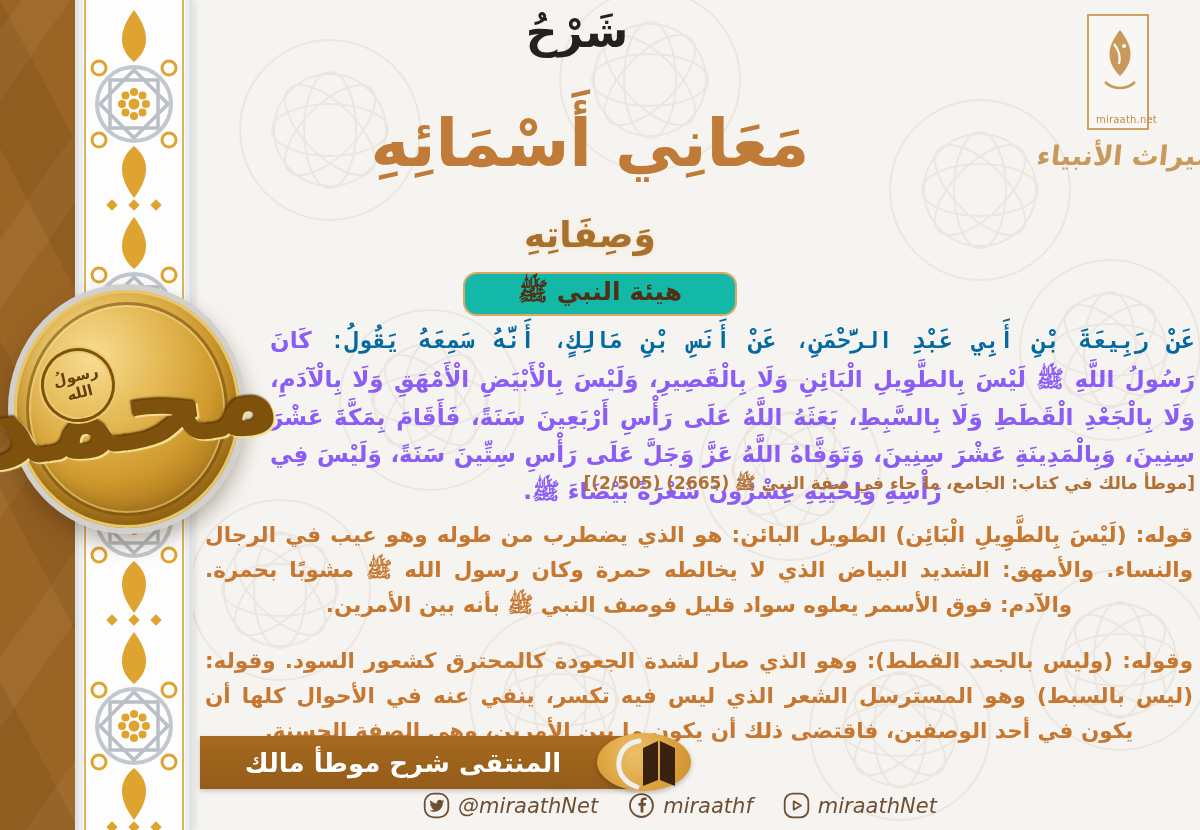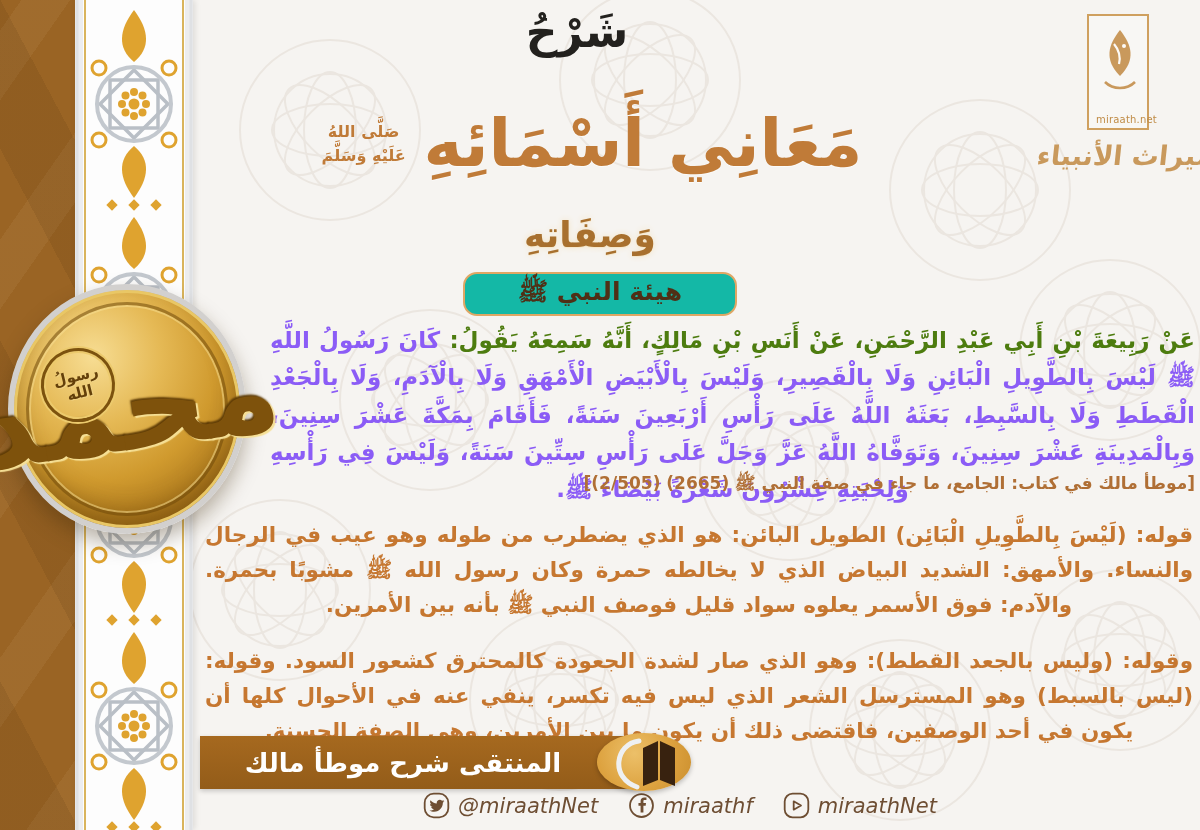--- a/index.html
+++ b/index.html
@@ -99,21 +99,21 @@
     display:flex; align-items:center; justify-content:center; direction:rtl;
     font-size:25px; font-weight:bold; color:#4f2f16;
   }
 
   
   .hadith {
     position:absolute; left:270px; top:322px; width:925px; z-index:2;
     direction:rtl; text-align:justify; text-align-last:center;
     font-size:23px; font-weight:bold; line-height:1.62;
   }
-  .isnad { color:#4d7c0f; }
+  .isnad { color:#0369a1;font-family:Liberation Mono, monospace; }
   .matn  { color:#8b5cf6; }
   .citation {
     position:absolute; left:270px; top:473px; width:925px; z-index:2;
     direction:rtl; text-align:right;
     font-size:17px; font-weight:bold; color:#b06f35;
   }
 
   
   .commentary {
     position:absolute; left:205px; width:988px; z-index:2;
@@ -230,21 +230,20 @@
       <circle cx="33" cy="22" r="2" fill="#ffffff" opacity="0.95"></circle>
       <path d="M14,58 C22,66 36,66 44,58" stroke="#c9995c" stroke-width="2.6" fill="none"></path>
     </svg>
     <div class="logo-site">miraath.net</div>
   </div>
   <div class="brand-calligraphy">ميراث الأنبياء</div>
 
   <div class="title-kicker">شَرْحُ</div>
   <div class="title-row">
     <div class="title-main">مَعَانِي أَسْمَائِهِ</div>
-    <div class="title-salawat">صَلَّى اللهُ عَلَيْهِ وَسَلَّمَ</div>
   </div>
   <div class="title-sub">وَصِفَاتِهِ</div>
 
   <div class="section-badge">هيئة النبي ﷺ</div>
 
   <p class="hadith"><span class="isnad">عَنْ رَبِيعَةَ بْنِ أَبِي عَبْدِ الرَّحْمَنِ، عَنْ أَنَسِ بْنِ مَالِكٍ، أَنَّهُ سَمِعَهُ يَقُولُ: </span><span class="matn">كَانَ رَسُولُ اللَّهِ ﷺ لَيْسَ بِالطَّوِيلِ الْبَائِنِ وَلَا بِالْقَصِيرِ، وَلَيْسَ بِالْأَبْيَضِ الْأَمْهَقِ وَلَا بِالْآدَمِ، وَلَا بِالْجَعْدِ الْقَطَطِ وَلَا بِالسَّبِطِ، بَعَثَهُ اللَّهُ عَلَى رَأْسِ أَرْبَعِينَ سَنَةً، فَأَقَامَ بِمَكَّةَ عَشْرَ سِنِينَ، وَبِالْمَدِينَةِ عَشْرَ سِنِينَ، وَتَوَفَّاهُ اللَّهُ عَزَّ وَجَلَّ عَلَى رَأْسِ سِتِّينَ سَنَةً، وَلَيْسَ فِي رَأْسِهِ وَلِحْيَتِهِ عِشْرُونَ شَعْرَةً بَيْضَاءَ ﷺ.</span></p>
 
   <div class="citation">[موطأ مالك في كتاب: الجامع، ما جاء في صفة النبي ﷺ (2665) (2/505)]</div>
 
   <p class="commentary p1">قوله: (لَيْسَ بِالطَّوِيلِ الْبَائِن) الطويل البائن: هو الذي يضطرب من طوله وهو عيب في الرجال والنساء. والأمهق: الشديد البياض الذي لا يخالطه حمرة وكان رسول الله ﷺ مشوبًا بحمرة. والآدم: فوق الأسمر يعلوه سواد قليل فوصف النبي ﷺ بأنه بين الأمرين.</p>

